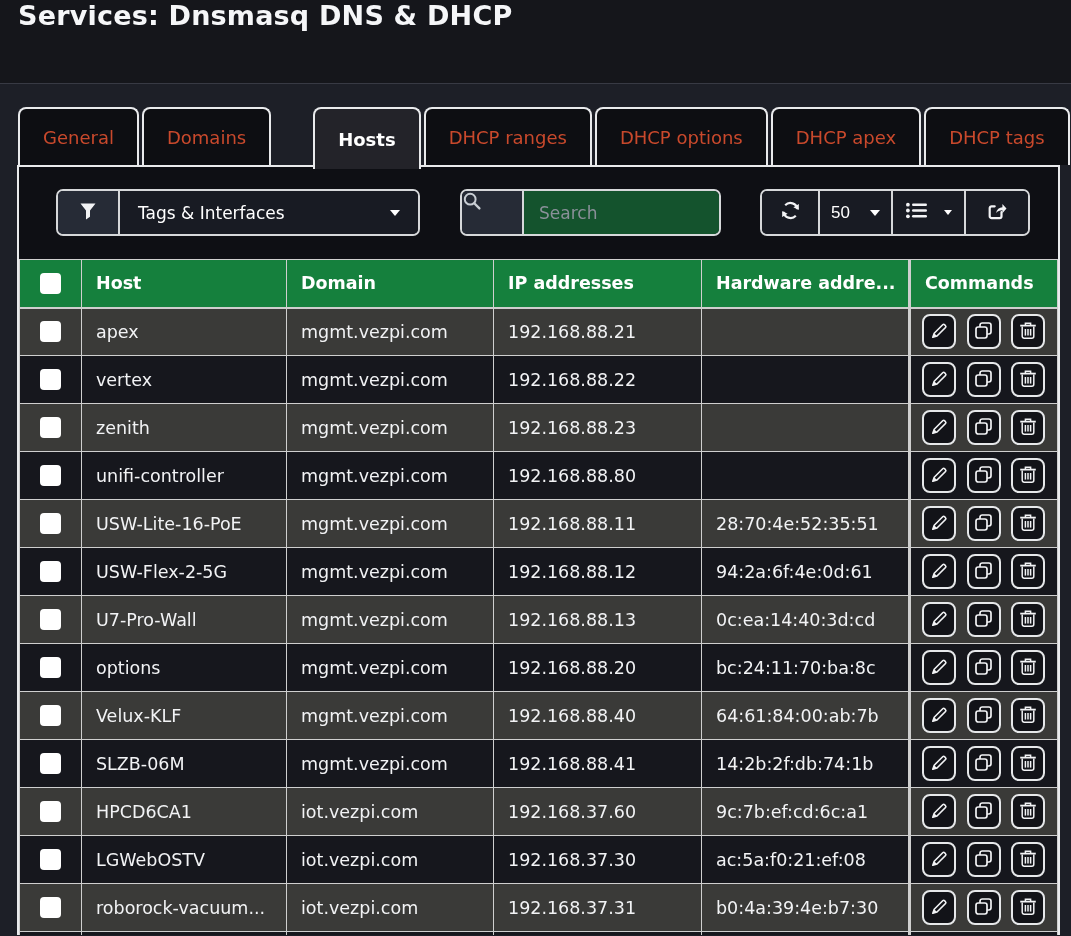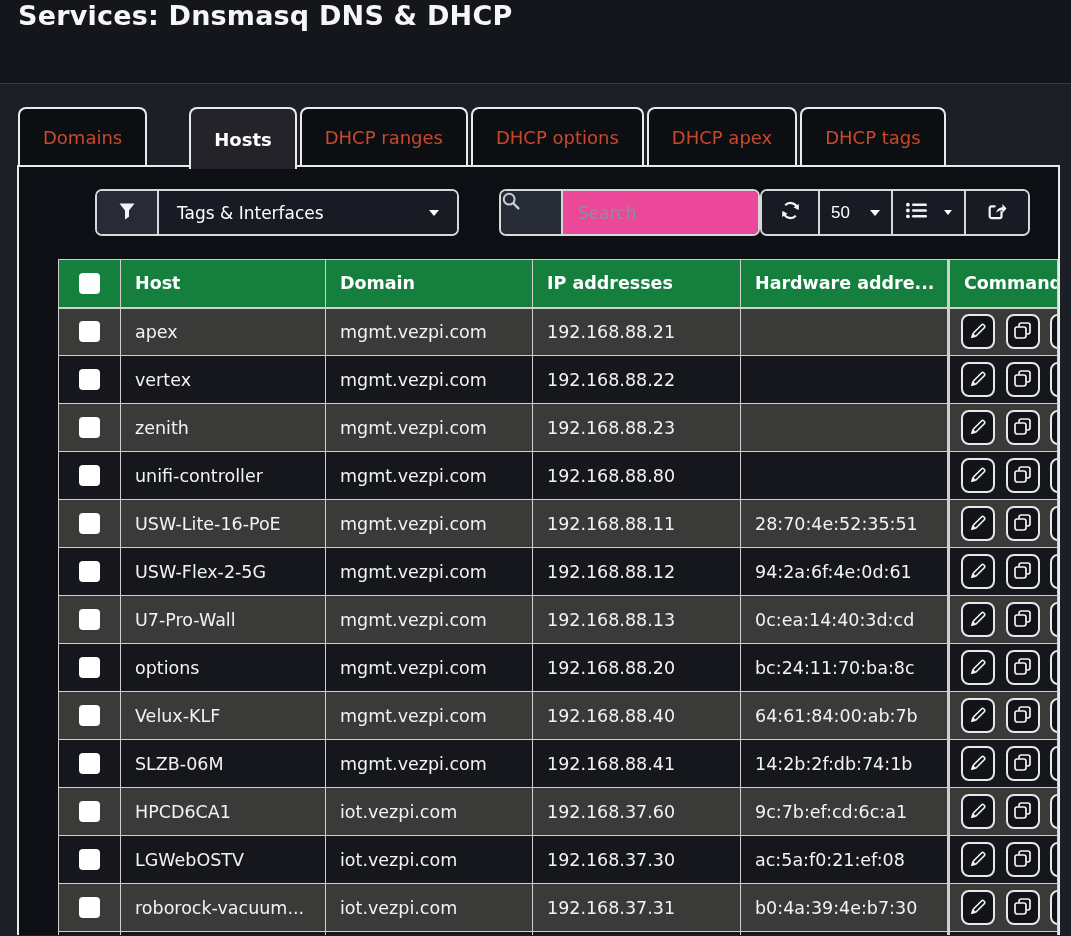--- a/index.html
+++ b/index.html
@@ -43,21 +43,20 @@
     height:62px;background:var(--tab-active-bg);color:#ffffff;font-weight:600;margin-left:39px;
   }
 
   
   .panel{
     position:relative;z-index:2;
     margin:0 11px 0 17px;height:770px;
     background:var(--panel-bg);
     border:2px solid #e9eaec;border-bottom:none;
     overflow:hidden;
-    padding-left:39px;
   }
 
   
   .toolbar{display:flex;align-items:center;margin:22px 28px 23px 37px;height:47px;}
   .group{
     display:flex;align-items:stretch;height:47px;
     border:2px solid #d6d8da;border-radius:7px;overflow:hidden;
     background:var(--control-bg);
   }
   .seg{display:flex;align-items:center;}
@@ -65,21 +64,21 @@
     width:62px;justify-content:center;background:var(--control-icon-bg);
     border:none;border-right:2px solid #d6d8da;cursor:pointer;
   }
   .filter-group{width:364px;}
   .filter-field{
     flex:1;justify-content:space-between;padding:0 18px;
     background:var(--control-bg);cursor:pointer;font-size:17px;color:#fff;
   }
   .search-group{width:261px;margin-left:40px;}
   .search-input{
-    flex:1;background:#ec4899;border:none;outline:none;
+    flex:1;background:#14532d;border:none;outline:none;
     color:#fff;font-size:17px;padding:0 15px;min-width:0;
     font-family:"DejaVu Sans","Liberation Sans",sans-serif;
   }
   .search-input::placeholder{color:#8a9099;}
   .spacer{flex:1;}
   .right-group button{
     background:var(--control-bg);border:none;cursor:pointer;
     display:flex;align-items:center;justify-content:center;
     color:#fff;font-size:17px;
     border-right:2px solid #d6d8da;padding:0;gap:12px;
@@ -122,20 +121,23 @@
 </head>
 <body>
 
 <div class="screen">
 
   <header class="page-header">
     <h1>Services: Dnsmasq DNS &amp; DHCP</h1>
   </header>
 
   <nav class="tabbar">
+  <div class="tab">
+        <span>General</span>
+      </div>
 
   <div class="tab">
         <span>Domains</span>
       </div>
 
   <div class="tab active">
         <span>Hosts</span>
       </div>
 
   <div class="tab">

